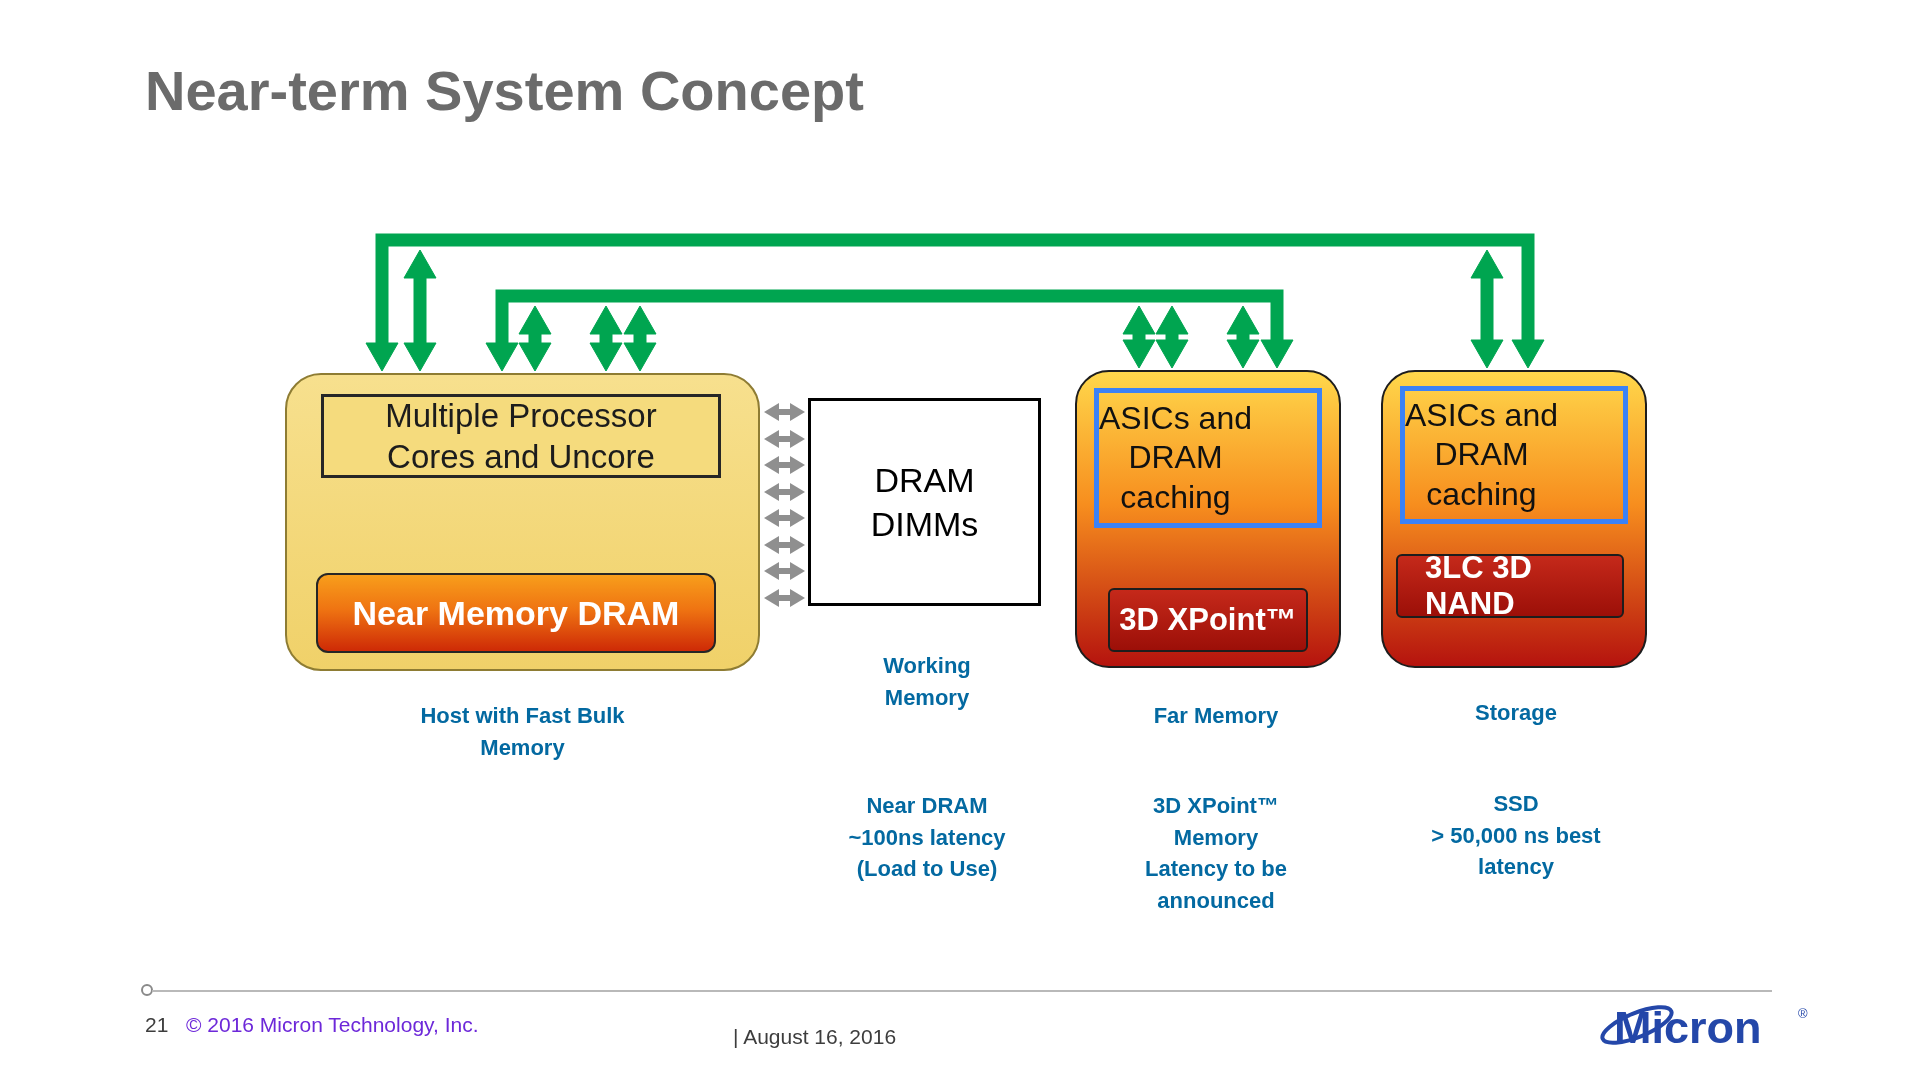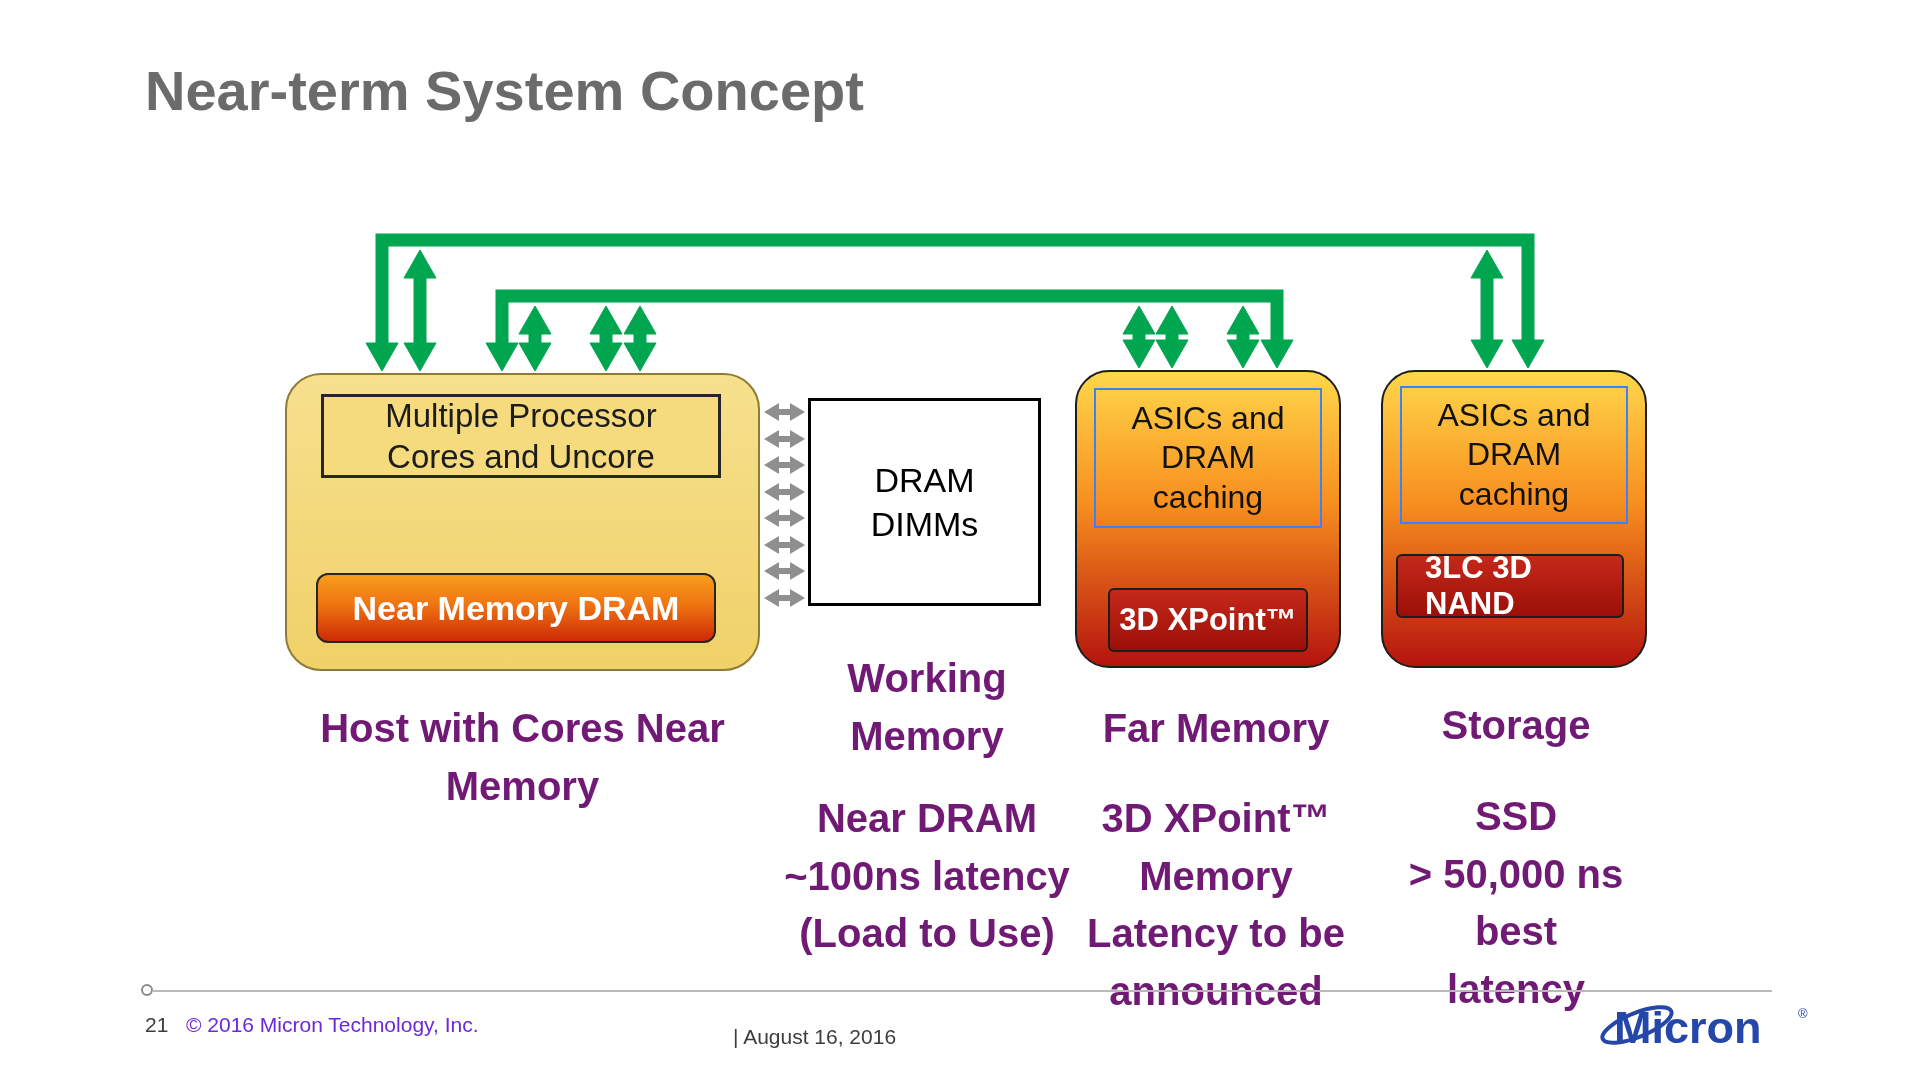--- a/index.html
+++ b/index.html
@@ -28,21 +28,21 @@
     background:linear-gradient(180deg,#F7E08E 0%,#F0D169 100%);
     border:2px solid #8E7C33;
   }
   #processor-box {
     left:321px; top:394px; width:400px; height:84px;
     background:#F5DB7D; border:3px solid #262626;
     display:flex; align-items:center; justify-content:center;
   }
   #processor-box span { font-size:33px; color:#1c1c1c; line-height:1.25; }
   #nearmem-box {
-    left:316px; top:573px; width:400px; height:70px;
+    left:316px; top:573px; width:400px; height:80px;
     border-radius:12px;
     background:linear-gradient(180deg,#F89E1B 0%,#EF7412 45%,#CE2A06 100%);
     border:2px solid #262626;
     display:flex; align-items:center; justify-content:center;
   }
   #nearmem-box span { font-size:34px; font-weight:700; color:#ffffff; }
 
   
   #dimm-box {
     left:808px; top:398px; width:233px; height:208px;
@@ -54,38 +54,38 @@
   
   .hot-box {
     border-radius:34px;
     background:linear-gradient(180deg,#FFD74B 0%,#F78E1E 45%,#B5130E 100%);
     border:2px solid #1d1d1d;
   }
   #far-box { left:1075px; top:370px; width:266px; height:298px; }
   #storage-box { left:1381px; top:370px; width:266px; height:298px; }
 
   .caching-box {
-    border:2px solid #3b82f6; background:transparent;
-    display:flex; align-items:center; justify-content:center;
+    border:5px solid #3b82f6; background:transparent;
+    display:flex; align-items:center; justify-content:flex-start;
   }
   .caching-box span { font-size:32px; color:#111111; line-height:1.22; }
   #far-caching { left:1094px; top:388px; width:228px; height:140px; }
   #storage-caching { left:1400px; top:386px; width:228px; height:138px; }
 
   .media-box {
     background:linear-gradient(180deg,#C5291A 0%,#9C0F08 100%);
     border:2px solid #1d1d1d; border-radius:6px;
     display:flex; align-items:center; justify-content:center;
   }
   .media-box span { color:#ffffff; font-weight:700; font-size:31px; }
   #far-media { left:1108px; top:588px; width:200px; height:64px; }
   #storage-media { left:1396px; top:554px; width:228px; height:64px;padding-left:27px; }
 
   
-  .caption, .detail { font-size:40px; font-weight:700; color:#701a75; line-height:1.44; }
+  .caption, .detail { font-size:22px; font-weight:700; color:#0369a1; line-height:1.44; }
   #host-caption { left:285px; top:700px; width:475px; }
   #working-caption { left:777px; top:650px; width:300px; }
   #far-caption { left:1066px; top:700px; width:300px; }
   #storage-caption { left:1366px; top:697px; width:300px; }
   #working-detail { left:777px; top:790px; width:300px; }
   #far-detail { left:1066px; top:790px; width:300px; }
   #storage-detail { left:1366px; top:788px; width:300px; }
 
   
   #footer-rule { left:152px; top:990px; width:1620px; height:2px; background:#b9b9b9; }
@@ -210,21 +210,21 @@
 <div class="abs hot-box" id="storage-box"></div>
 <div class="abs caching-box" id="storage-caching">
   <span class="pre center">ASICs and
 DRAM
 caching</span>
 </div>
 <div class="abs media-box" id="storage-media">
   <span>3LC 3D NAND</span>
 </div>
 
-<div class="abs caption pre center" id="host-caption">Host with Cores Near
+<div class="abs caption pre center" id="host-caption">Host with Fast Bulk
 Memory</div>
 <div class="abs caption pre center" id="working-caption">Working
 Memory</div>
 <div class="abs caption center" id="far-caption">Far Memory</div>
 <div class="abs caption center" id="storage-caption">Storage</div>
 
 <div class="abs detail pre center" id="working-detail">Near DRAM
 ~100ns latency
 (Load to Use)</div>
 <div class="abs detail pre center" id="far-detail">3D XPoint™

